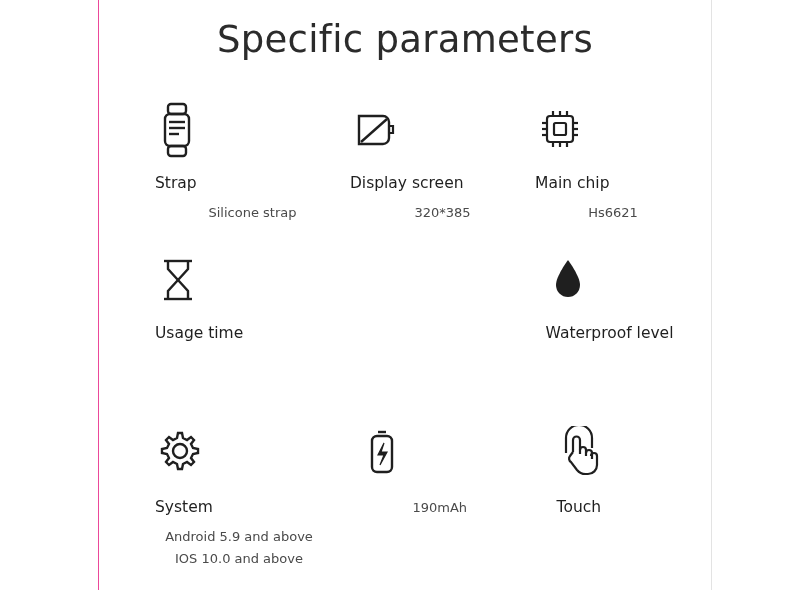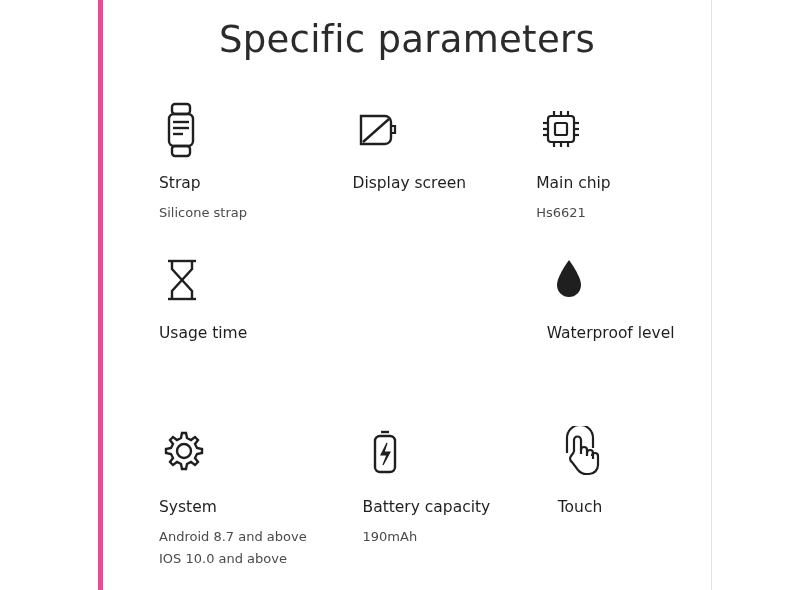--- a/index.html
+++ b/index.html
@@ -20,21 +20,21 @@
     background: #ffffff;
     box-sizing: border-box;
   }
   .sheet {
     position: absolute;
     left: 98px;
     top: 0;
     width: 614px;
     height: 590px;
     background: #ffffff;
-    border-left: 5px solid #ec4899;
+    border-left: 1px solid #ec4899;
     border-right: 1px solid #e3e3e3;
     box-sizing: border-box;
   }
   .title {
     position: absolute;
     left: 0;
     right: 0;
     top: 18px;
     text-align: center;
     font-size: 37px;
@@ -75,20 +75,21 @@
     font-family: "DejaVu Sans", sans-serif;
   }
   .detail {
     font-size: 13px;
     color: #4a4a4a;
     line-height: 20px;
     font-family: "DejaVu Sans", sans-serif;
   }
   .detail div {
     margin-bottom: 2px;
+    text-align: center;
   }
   .empty { visibility: hidden; }
 </style>
 </head>
 <body>
 
 <div class="page">
   <div class="sheet">
 
     <div class="title">Specific parameters</div>
@@ -117,20 +118,21 @@
         <div class="cell c2">
           <div class="icon">
             <svg width="48" height="56" viewBox="0 0 48 56" fill="none" stroke="#1f1f1f" stroke-width="2.4">
               <path d="M9 14 L33 14 A6 6 0 0 1 39 20 L39 36 A6 6 0 0 1 33 42 L9 42 Z"></path>
               <line x1="11" y1="40" x2="37" y2="17"></line>
               <path d="M39 24 L43 24 L43 31 L39 31" stroke-width="2.2"></path>
             </svg>
           </div>
           <div class="label">Display screen</div>
           <div class="detail">
+            <div>320*385</div>
           </div>
         </div>
 
         <div class="cell c3">
           <div class="icon">
             <svg width="50" height="56" viewBox="0 0 50 56" fill="none" stroke="#1f1f1f" stroke-width="2.2">
               <rect x="12" y="14" width="26" height="26" rx="3"></rect>
               <rect x="19" y="21" width="12" height="12" rx="1.5"></rect>
               <line x1="18" y1="14" x2="18" y2="9"></line>
               <line x1="25" y1="14" x2="25" y2="9"></line>
@@ -183,34 +185,33 @@
 
         <div class="cell c1">
           <div class="icon">
             <svg width="48" height="56" viewBox="0 0 48 56" fill="none" stroke="#1f1f1f" stroke-width="2.4">
               <path d="M23 7 L27 7 L28 12 L32 14 L36 11 L39 14 L36 18 L38 22 L43 23 L43 27 L38 28 L36 32 L39 36 L36 39 L32 36 L28 38 L27 43 L23 43 L22 38 L18 36 L14 39 L11 36 L14 32 L12 28 L7 27 L7 23 L12 22 L14 18 L11 14 L14 11 L18 14 L22 12 Z"></path>
               <circle cx="25" cy="25" r="7"></circle>
             </svg>
           </div>
           <div class="label">System</div>
           <div class="detail">
-            <div>Android 8.7 and above</div>
+            <div>Android 5.9 and above</div>
             <div>IOS 10.0 and above</div>
           </div>
         </div>
 
         <div class="cell c2">
           <div class="icon">
             <svg width="44" height="56" viewBox="0 0 44 56" fill="none" stroke="#1f1f1f" stroke-width="2.4">
               <rect x="12" y="10" width="20" height="36" rx="5"></rect>
               <path d="M18 6 L26 6" stroke-width="2.4"></path>
               <path d="M24 17 L18 29 L24 29 L20 39 L27 26 L21 26 Z" fill="#1f1f1f" stroke-width="1.2"></path>
             </svg>
           </div>
-          <div class="label">Battery capacity</div>
           <div class="detail">
             <div>190mAh</div>
           </div>
         </div>
 
         <div class="cell c3">
           <div class="icon">
             <svg width="50" height="56" viewBox="0 0 50 56" fill="none" stroke="#1f1f1f" stroke-width="2.2">
               <path d="M9 12 A13 13 0 0 1 35 12 L35 22"></path>
               <path d="M9 12 L9 27"></path>

